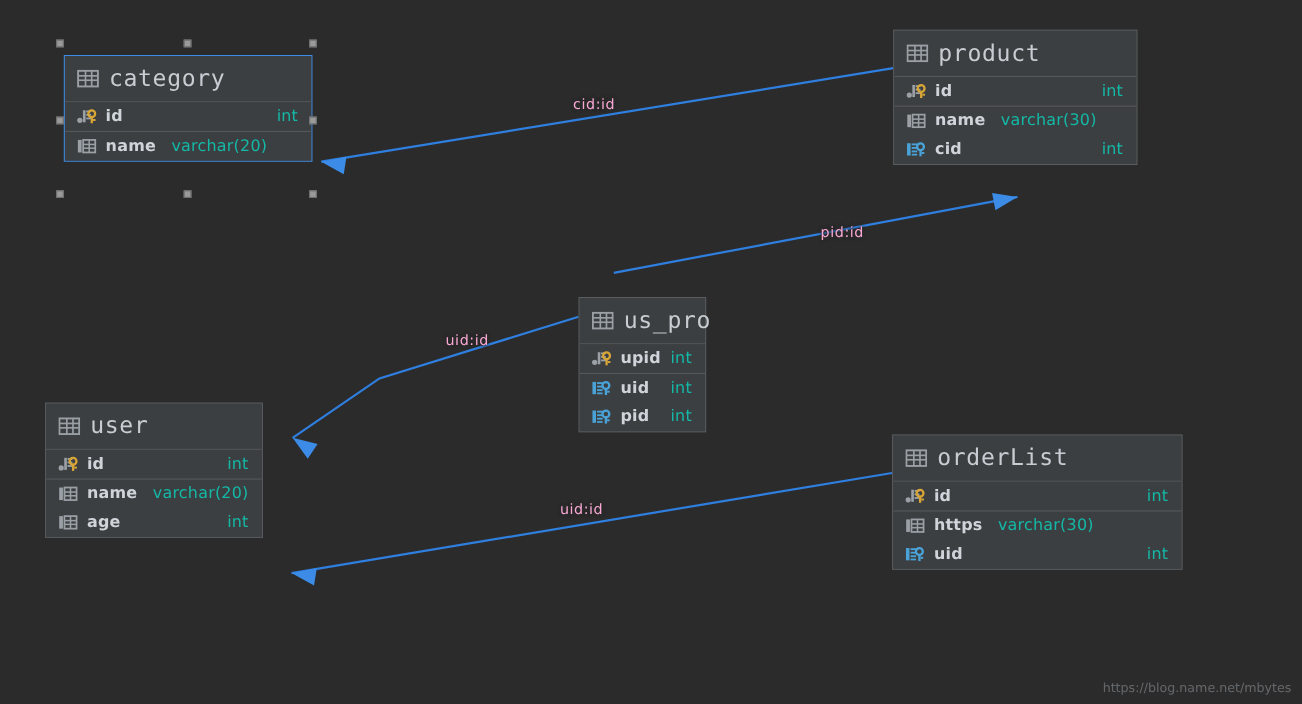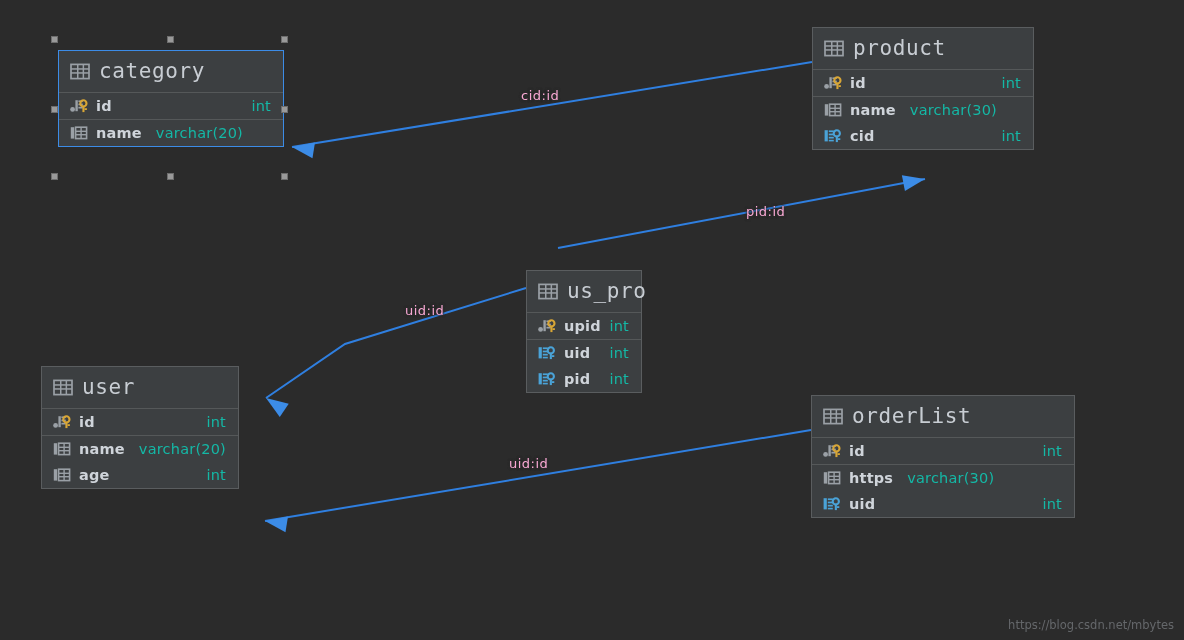--- a/index.html
+++ b/index.html
@@ -466,14 +466,14 @@
       <div class="handle" style="left: 51px; top: 36px;"></div>
       <div class="handle" style="left: 167px; top: 36px;"></div>
       <div class="handle" style="left: 281px; top: 36px;"></div>
       <div class="handle" style="left: 51px; top: 106px;"></div>
       <div class="handle" style="left: 281px; top: 106px;"></div>
       <div class="handle" style="left: 51px; top: 173px;"></div>
       <div class="handle" style="left: 167px; top: 173px;"></div>
       <div class="handle" style="left: 281px; top: 173px;"></div>
     </div>
 
-  <div class="watermark">https://blog.csdn.net/mbytes</div>
+  <div class="watermark">https://blog.name.net/mbytes</div>
 </div>
 
 </body></html>

